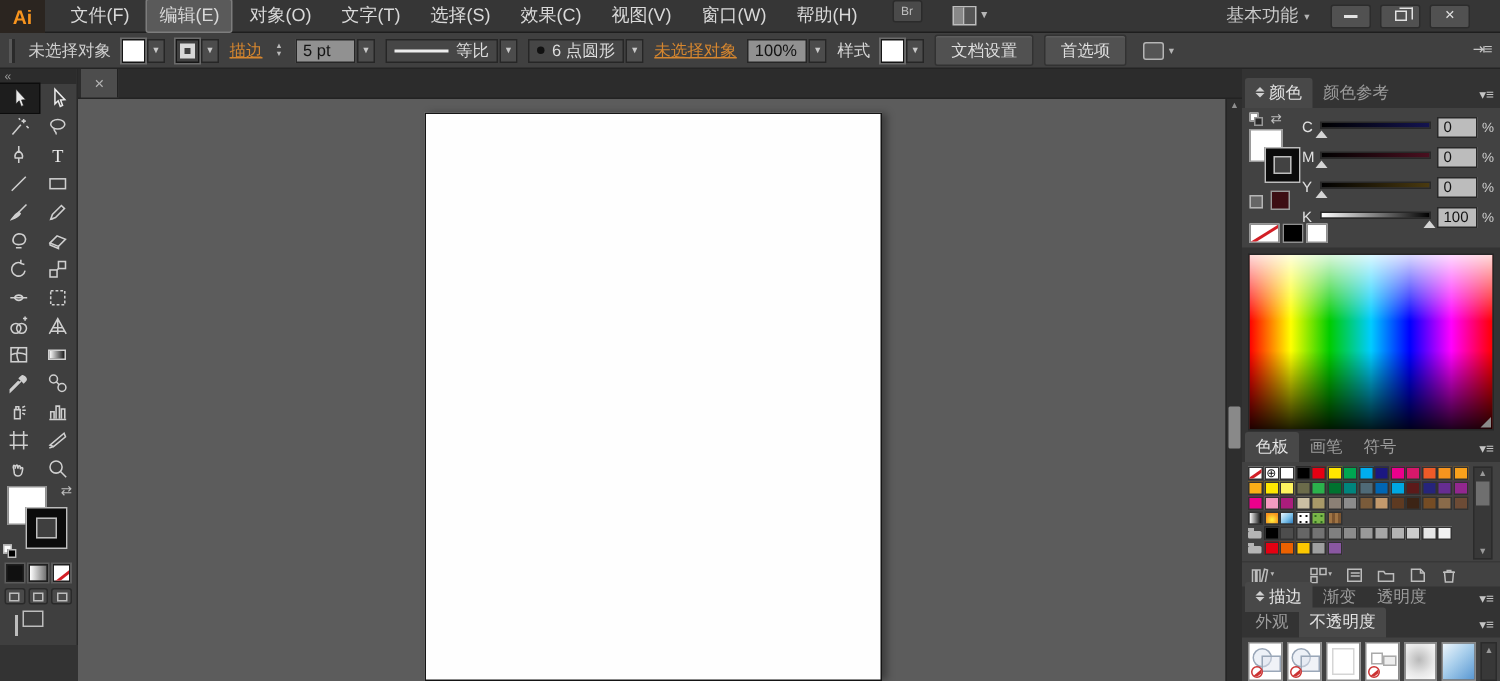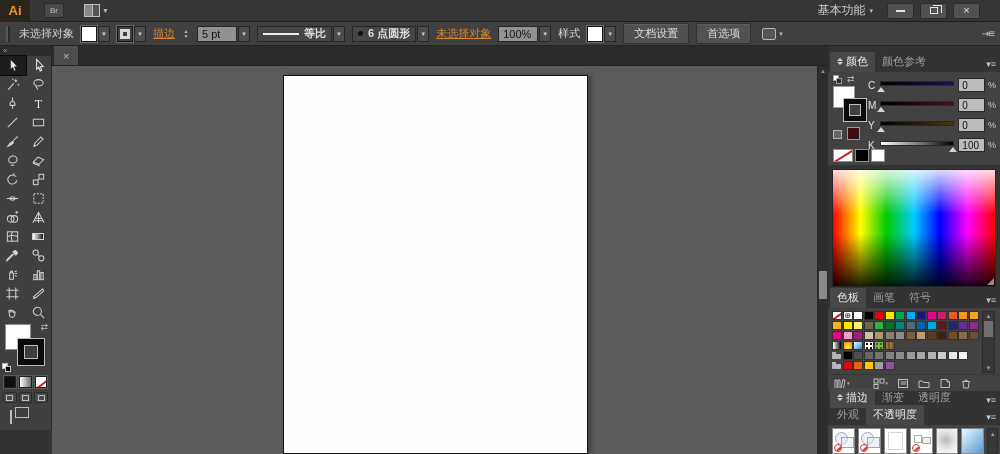--- a/index.html
+++ b/index.html
@@ -1,21 +1,21 @@
 <!DOCTYPE html>
 <html><head>
 <meta charset="utf-8">
 <style>
   *{box-sizing:border-box;margin:0;padding:0;}
   html,body{width:1000px;height:454px;overflow:hidden;}
   body{font-family:"Liberation Sans","DejaVu Sans",sans-serif;background:#333;color:#d6d6d6;font-size:11px;}
   .app{width:1000px;height:454px;display:flex;flex-direction:column;background:#333;}
 
   
-  .menubar{height:22px;background:#363636;border-bottom:1px solid #1e1e1e;display:flex;align-items:center;flex:0 0 auto;}
+  .menubar{height:22px;background:#363636;border-bottom:1px solid #1e1e1e;display:flex;flex:0 0 auto;}
   .logo{width:30px;height:22px;background:#2b2520;color:#f7941e;font-weight:bold;font-size:13px;display:flex;align-items:center;justify-content:center;}
   .menus{display:flex;align-items:center;margin-left:8px;gap:2px;}
   .menu-item{color:#d9d9d9;font-size:12px;padding:2px 8px;border:1px solid transparent;border-radius:2px;cursor:default;}
   .menu-item.active{background:#5a5a5a;border-color:#7d7d7d;}
   .mb-icon{width:20px;height:15px;background:#4a4a4a;border:1px solid #2b2b2b;border-radius:2px;display:flex;align-items:center;justify-content:center;color:#bdbdbd;font-size:8px;margin-left:14px;}
   .mb-arrange{margin-left:20px;display:flex;align-items:center;gap:2px;}
   .arr-box{width:16px;height:13px;border:1px solid #bdbdbd;display:flex;}
   .arr-box i{flex:1;border-right:1px solid #bdbdbd;background:#888;}
   .arr-box i:last-child{border-right:none;background:#555;}
   .caret{color:#b5b5b5;font-size:7px;}
@@ -33,21 +33,21 @@
   .swpair{display:flex;align-items:center;}
   .opt-sw{width:16px;height:16px;background:#fff;border:1px solid #161616;outline:1px solid #6b6b6b;}
   .opt-strokesw{width:16px;height:16px;background:#404040;border:1px solid #161616;outline:1px solid #6b6b6b;position:relative;}
   .opt-strokesw:before{content:"";position:absolute;inset:2px;border:3px solid #d8d8d8;}
   .dd{width:12px;height:16px;background:#4c4c4c;border:1px solid #262626;display:flex;align-items:center;justify-content:center;color:#c9c9c9;font-size:6px;margin-left:1px;}
   .link{color:#d5862f;text-decoration:underline;}
   .spin{display:flex;flex-direction:column;color:#b9b9b9;font-size:5px;line-height:5px;width:8px;text-align:center;}
   .field{background:#919191;color:#141414;border:1px solid #262626;height:16px;display:flex;align-items:center;padding:0 4px;}
   .field.w-pt{width:40px;}
   .field.w-op{width:40px;}
-  .combo{display:flex;align-items:center;background:#464646;border:1px solid #262626;height:16px;padding:0 5px;gap:5px;color:#dcdcdc;font-weight:bold;}
+  .combo{display:flex;align-items:center;background:#464646;border:1px solid #262626;height:16px;padding:0 5px;gap:5px;color:#dcdcdc;}
   .pline{width:36px;height:2px;background:#ececec;}
   .bdot{width:5px;height:5px;background:#111;border-radius:50%;}
   .btn{background:#515151;border:1px solid #323232;border-radius:2px;color:#dedede;padding:2px 10px;font-size:11px;box-shadow:inset 0 1px 0 rgba(255,255,255,.07);}
   .opt-misc{display:flex;align-items:center;gap:3px;margin-left:4px;}
   .misc-ico{width:14px;height:12px;border:1px solid #b5b5b5;border-radius:2px;background:#555;}
   .opt-collapse{margin-left:auto;color:#c5c5c5;font-size:10px;letter-spacing:-1px;}
 
   
   .content{flex:1;display:flex;min-height:0;}
 
@@ -180,20 +180,31 @@
   .gs-blue{background:linear-gradient(135deg,#eef6fc 0%,#a9cfec 45%,#5897d2 100%);}
   .gsscroll{width:12px;margin-left:auto;background:#383838;border:1px solid #2b2b2b;color:#9a9a9a;font-size:6px;text-align:center;padding-top:2px;}
 </style>
 </head>
 <body>
 
 <div class="app">
 
   <div class="menubar">
     <div class="logo">Ai</div>
+    <div class="menus">
+      <span class="menu-item">文件(F)</span>
+      <span class="menu-item active">编辑(E)</span>
+      <span class="menu-item">对象(O)</span>
+      <span class="menu-item">文字(T)</span>
+      <span class="menu-item">选择(S)</span>
+      <span class="menu-item">效果(C)</span>
+      <span class="menu-item">视图(V)</span>
+      <span class="menu-item">窗口(W)</span>
+      <span class="menu-item">帮助(H)</span>
+    </div>
     <div class="mb-icon">Br</div>
     <div class="mb-arrange">
       <span class="arr-box">
           <i></i>
           <i></i>
         </span>
       <span class="caret">▼</span>
     </div>
     <div class="mb-right">
       <div class="workspace">

